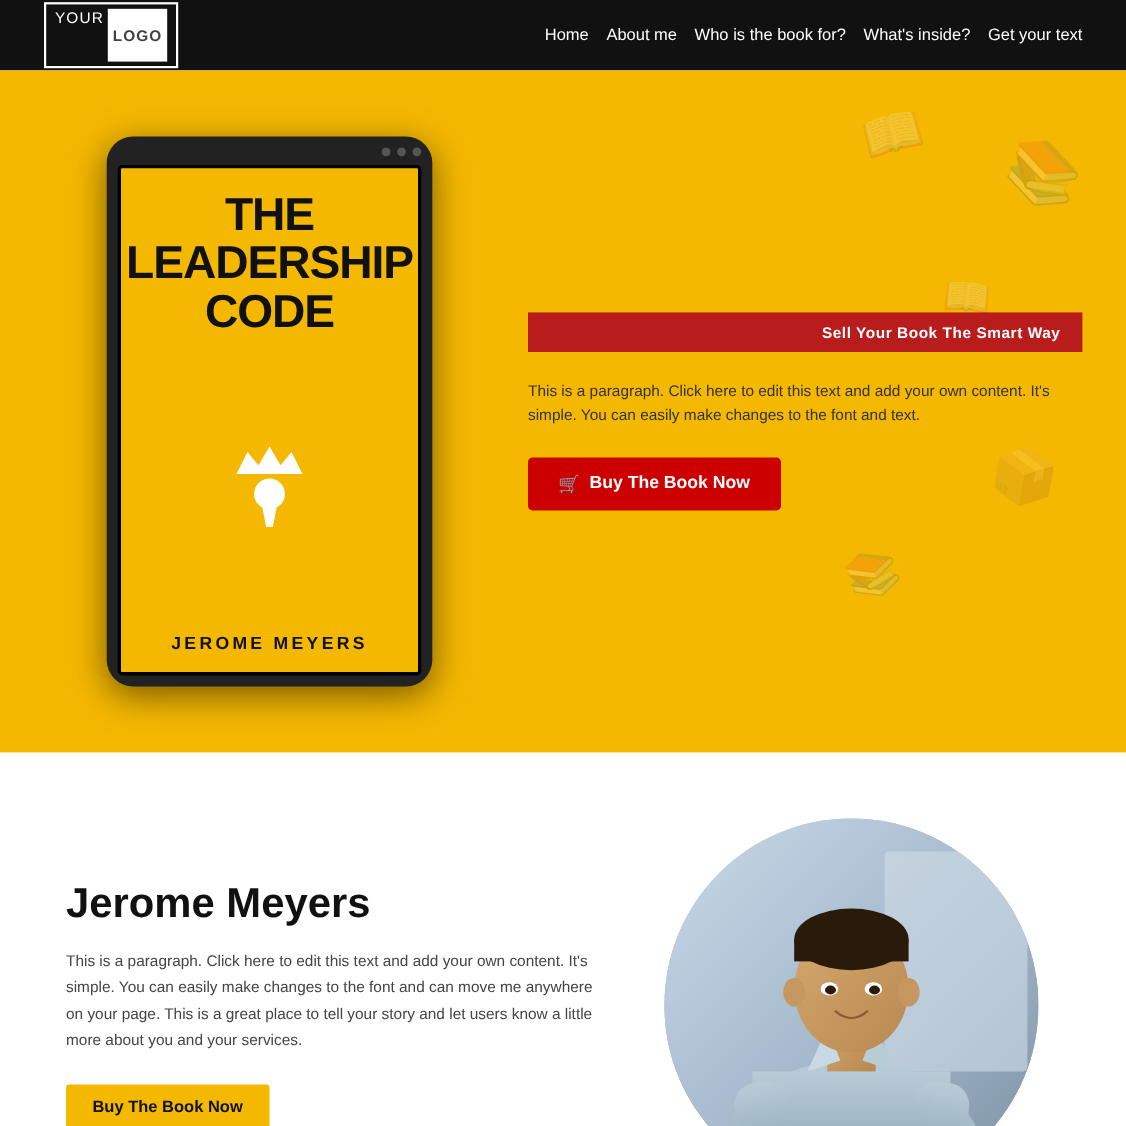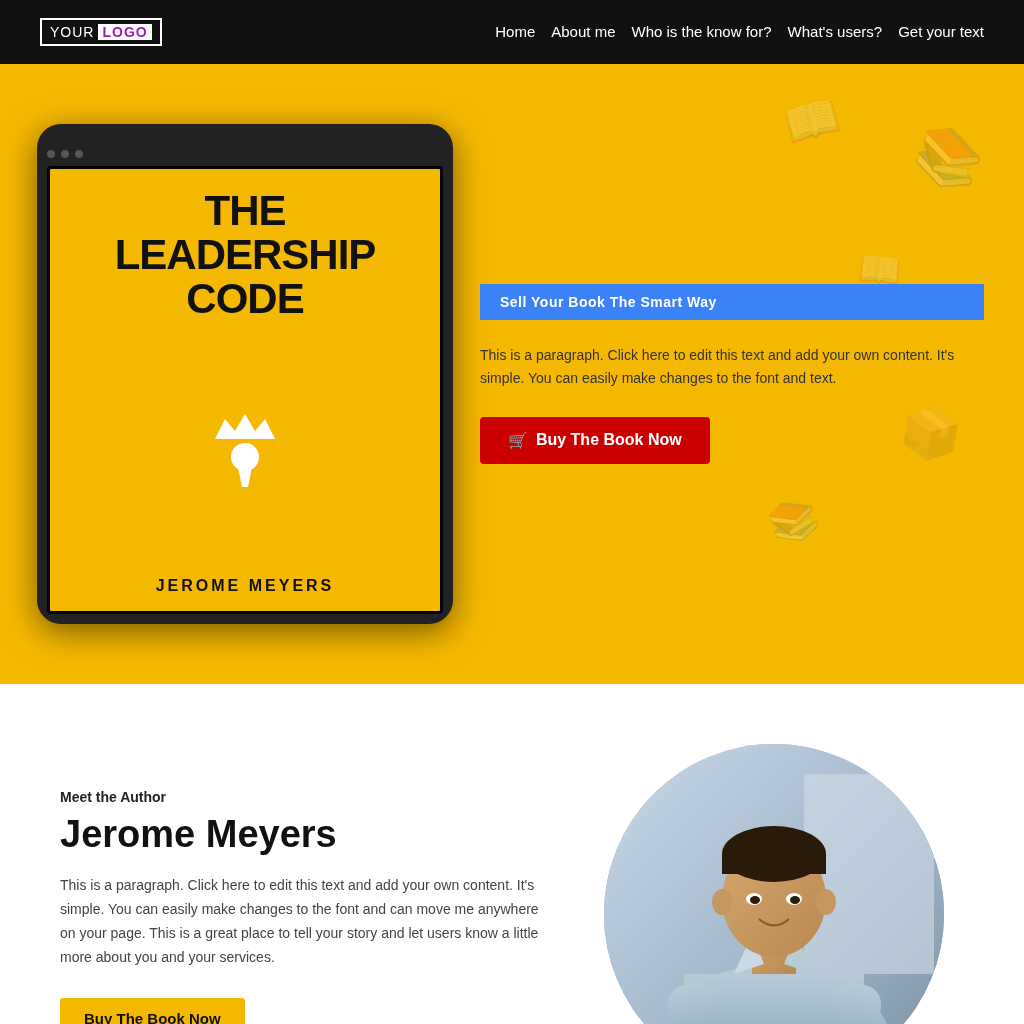--- a/index.html
+++ b/index.html
@@ -19,21 +19,21 @@
       color: #fff;
       font-size: 14px;
       font-weight: bold;
       letter-spacing: 1px;
       display: flex;
       gap: 4px;
       margin-right: auto;
       text-align: right;
     }
     .logo-your { font-weight: normal; }
-    .logo-logo { background: #fff; color: #a21caf; padding: 0 4px; }
+    .logo-logo { background: #fff; color: #404040; padding: 16px 4px; }
     .nav-links {
       display: flex;
       gap: 16px;
       list-style: none;
     }
     .nav-links a {
       color: #fff;
       text-decoration: none;
       font-size: 15px;
     }
@@ -64,29 +64,29 @@
 
     
     .tablet-wrap {
       flex: 0 0 460px;
       display: flex;
       justify-content: center;
       align-items: center;
       padding-left: 30px;
     }
     .tablet {
-      width: 416px;
+      width: 296px;
       height: 500px;
       background: #222;
       border-radius: 24px;
       display: flex;
       flex-direction: column;
-      align-items: flex-start;
+      align-items: flex-end;
       justify-content: flex-start;
-      padding: 26px 10px 10px;
+      padding: 10px 10px 10px;
       box-shadow: 0 8px 32px rgba(0,0,0,0.5);
       position: relative;
     }
     .tablet-camera-bar {
       display: flex;
       gap: 6px;
       margin-bottom: 8px;
     }
     .tablet-dot {
       width: 8px; height: 8px;
@@ -137,23 +137,23 @@
     }
 
     
     .hero-text {
       flex: 1;
       padding: 0 40px 0 20px;
       position: relative;
       z-index: 2;
     }
     .hero-banner {
-      background: #3b82f6;
+      background: #b91c1c;
       color: #fff;
-      text-align: left;
+      text-align: right;
       font-size: 14px;
       font-weight: bold;
       padding: 10px 20px;
       margin-bottom: 24px;
       letter-spacing: 0.5px;
     }
     .hero-headline {
       font-size: 46px;
       font-weight: 900;
       color: #111;
@@ -248,22 +248,22 @@
 <body>
 
 <nav>
   <div class="logo-box">
     <span class="logo-your">YOUR</span>
     <span class="logo-logo">LOGO</span>
   </div>
   <ul class="nav-links">
     <li><a href="#">Home</a></li>
     <li><a href="#">About me</a></li>
-    <li><a href="#">Who is the know for?</a></li>
-    <li><a href="#">What's users?</a></li>
+    <li><a href="#">Who is the book for?</a></li>
+    <li><a href="#">What's inside?</a></li>
     <li><a href="#">Get your text</a></li>
   </ul>
 </nav>
 
 <section class="hero">
 
   <div class="hero-bg-icons">
     <div class="hero-bg-icon" style="top:10%;right:4%;font-size:55px;transform:rotate(20deg);">📚</div>
     <div class="hero-bg-icon" style="top:5%;right:18%;font-size:45px;transform:rotate(-15deg);">📖</div>
     <div class="hero-bg-icon" style="top:55%;right:6%;font-size:50px;transform:rotate(10deg);">📦</div>
@@ -301,21 +301,20 @@
     <p class="hero-para">This is a paragraph. Click here to edit this text and add your own content. It's simple. You can easily make changes to the font and text.</p>
     <button class="btn-buy">
       <span>🛒</span>
       <span>Buy The Book Now</span>
     </button>
   </div>
 </section>
 
 <section class="author-section">
   <div class="author-text">
-    <div class="meet-label">Meet the Author</div>
     <h2 class="author-name">Jerome Meyers</h2>
     <p class="author-para">This is a paragraph. Click here to edit this text and add your own content. It's simple. You can easily make changes to the font and can move me anywhere on your page. This is a great place to tell your story and let users know a little more about you and your services.</p>
     <button class="btn-buy-yellow">Buy The Book Now</button>
   </div>
   <div class="author-photo-wrap">
     <div class="author-photo-circle">
 
       <div class="person-bg">
         <svg width="100%" height="100%" viewBox="0 0 340 340" xmlns="http://www.w3.org/2000/svg">
 

